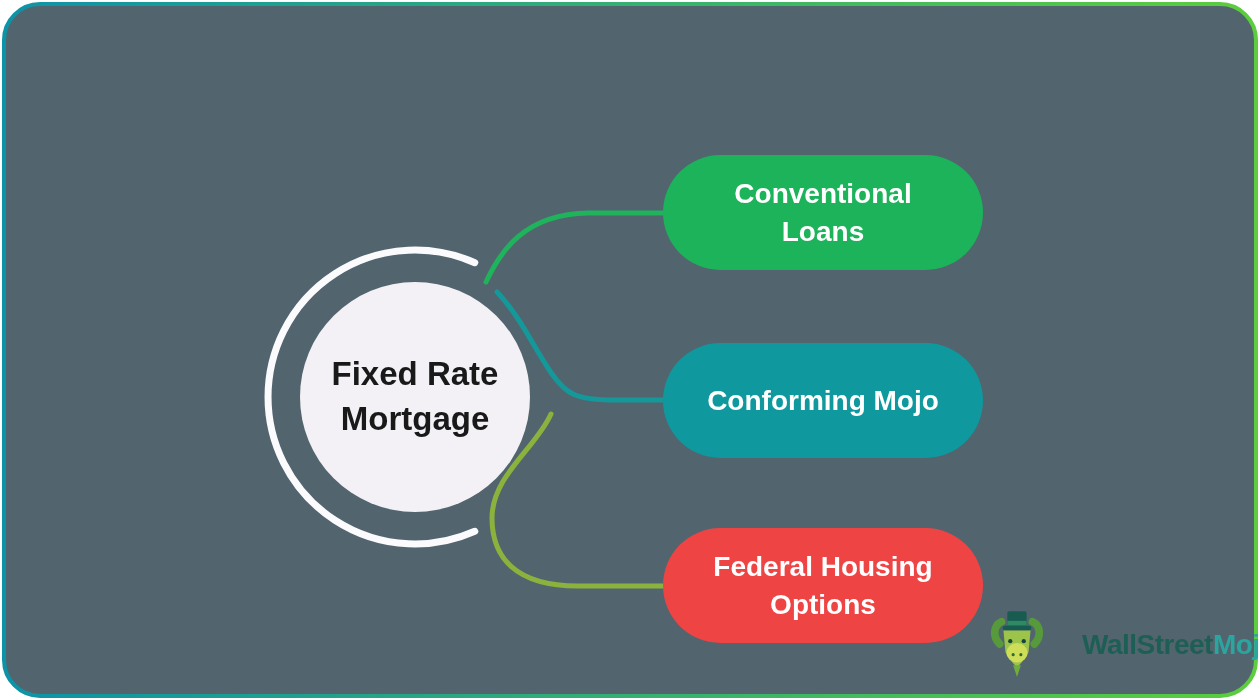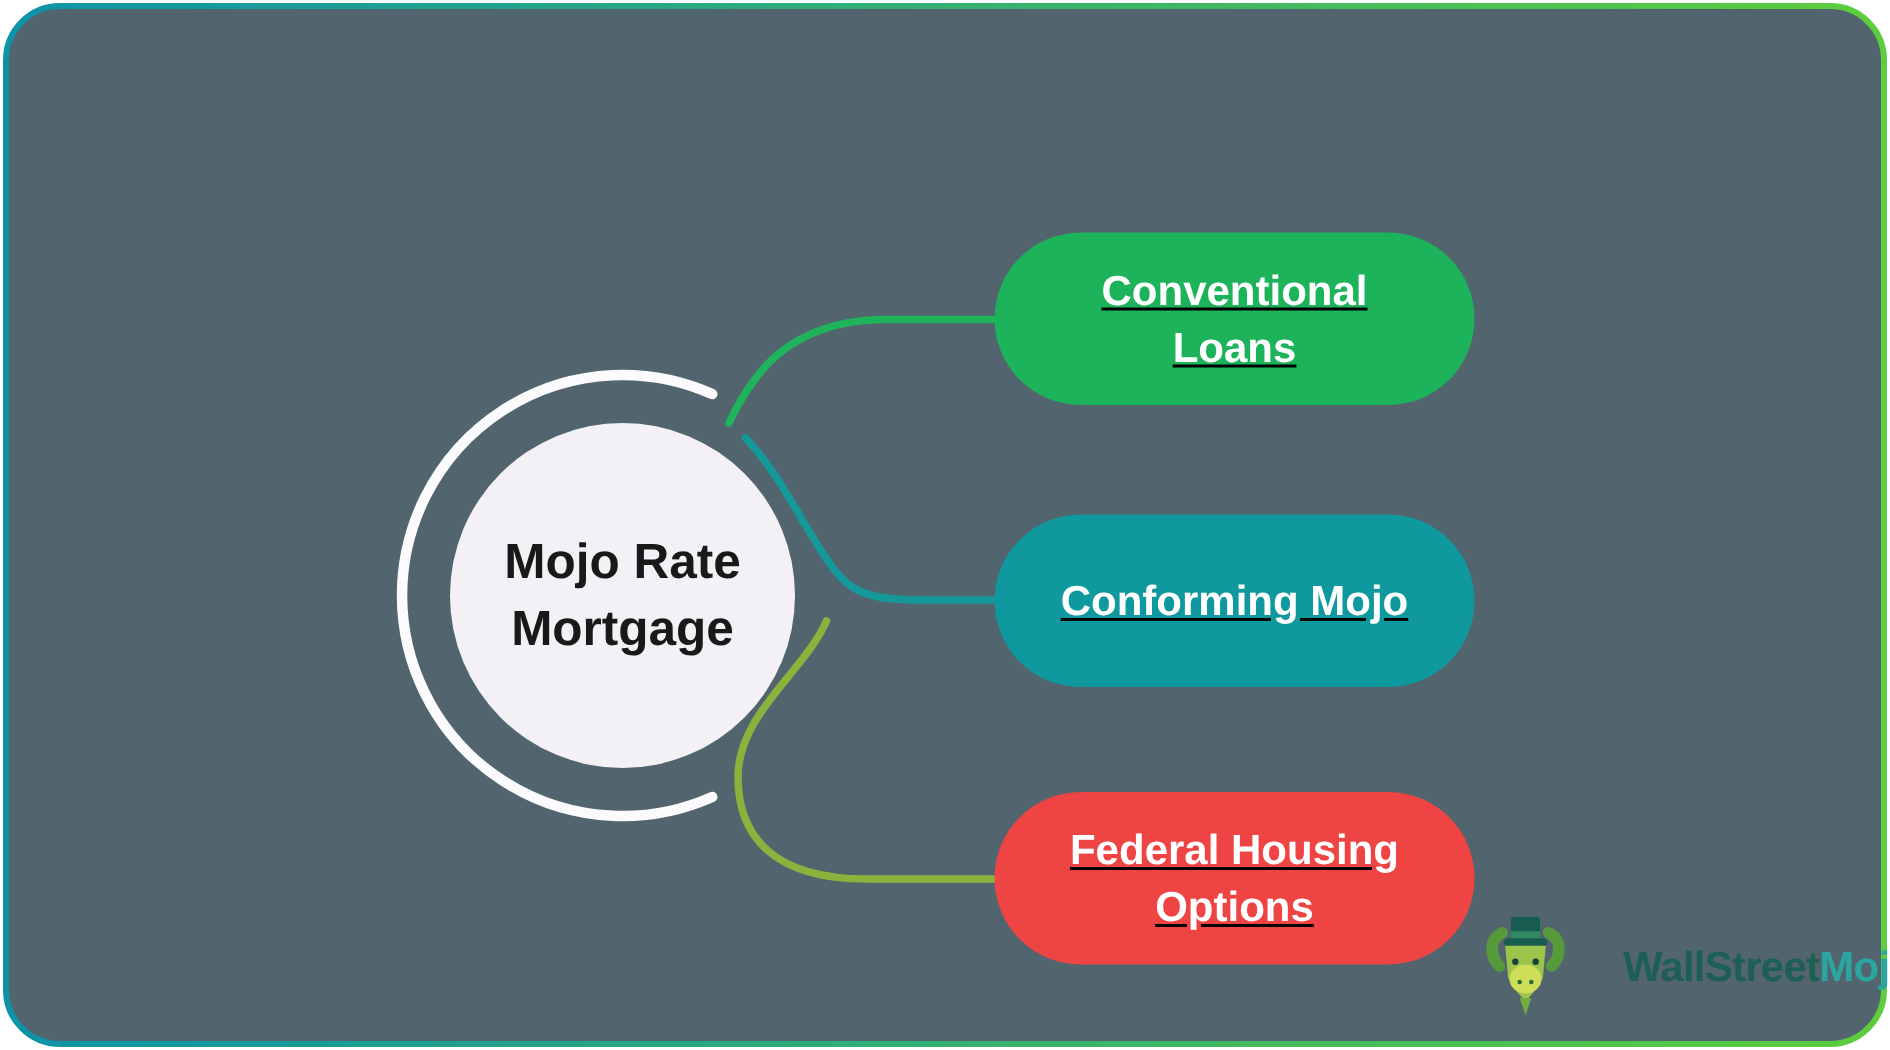--- a/index.html
+++ b/index.html
@@ -47,21 +47,20 @@
     color: #191919;
     line-height: 1.35;
   }
   .pill {
     position: absolute;
     left: 663px;
     width: 320px; height: 115px;
     border-radius: 58px;
     display: flex; align-items: center; justify-content: center;
     text-align: center;
-    text-decoration: underline;
   }
   .pill-conventional { top: 155px; background: #1cb35b; }
   .pill-conforming   { top: 343px; background: #0f999e; }
   .pill-federal      { top: 528px; background: #8db442; }
   .pill-label {
     width: 252px;
     color: #ffffff;
     font-size: 28px;
     font-weight: 700;
     line-height: 1.35;
@@ -95,21 +94,21 @@
 
     <path d="M 486 282 C 500 252 524 214 588 213 L 672 213" fill="none" stroke="#1fb35c" stroke-width="5" stroke-linecap="round" style="stroke: rgb(31, 179, 92);"></path>
 
     <path d="M 497 292 C 520 316 534 348 552 374 C 566 394 576 400 614 400 L 672 400" fill="none" stroke="#15989a" stroke-width="5" stroke-linecap="round" style="stroke: rgb(21, 152, 154);"></path>
 
     <path d="M 551 414 C 536 448 492 476 492 518 C 492 557 515 586 578 586 L 672 586" fill="none" stroke="#8cb23e" stroke-width="5" stroke-linecap="round" style="stroke: rgb(140, 178, 62);"></path>
   </svg>
 
 
   <div class="center-circle">
-    <div class="center-label">Mojo Rate Mortgage</div>
+    <div class="center-label">Fixed Rate Mortgage</div>
   </div>
 
   <div class="pill pill-conventional" style="background-color: rgb(28, 179, 91);">
     <div class="pill-label">Conventional Loans</div>
   </div>
 
   <div class="pill pill-conforming" style="background-color: rgb(15, 153, 158);">
     <div class="pill-label">Conforming Mojo</div>
   </div>
 

